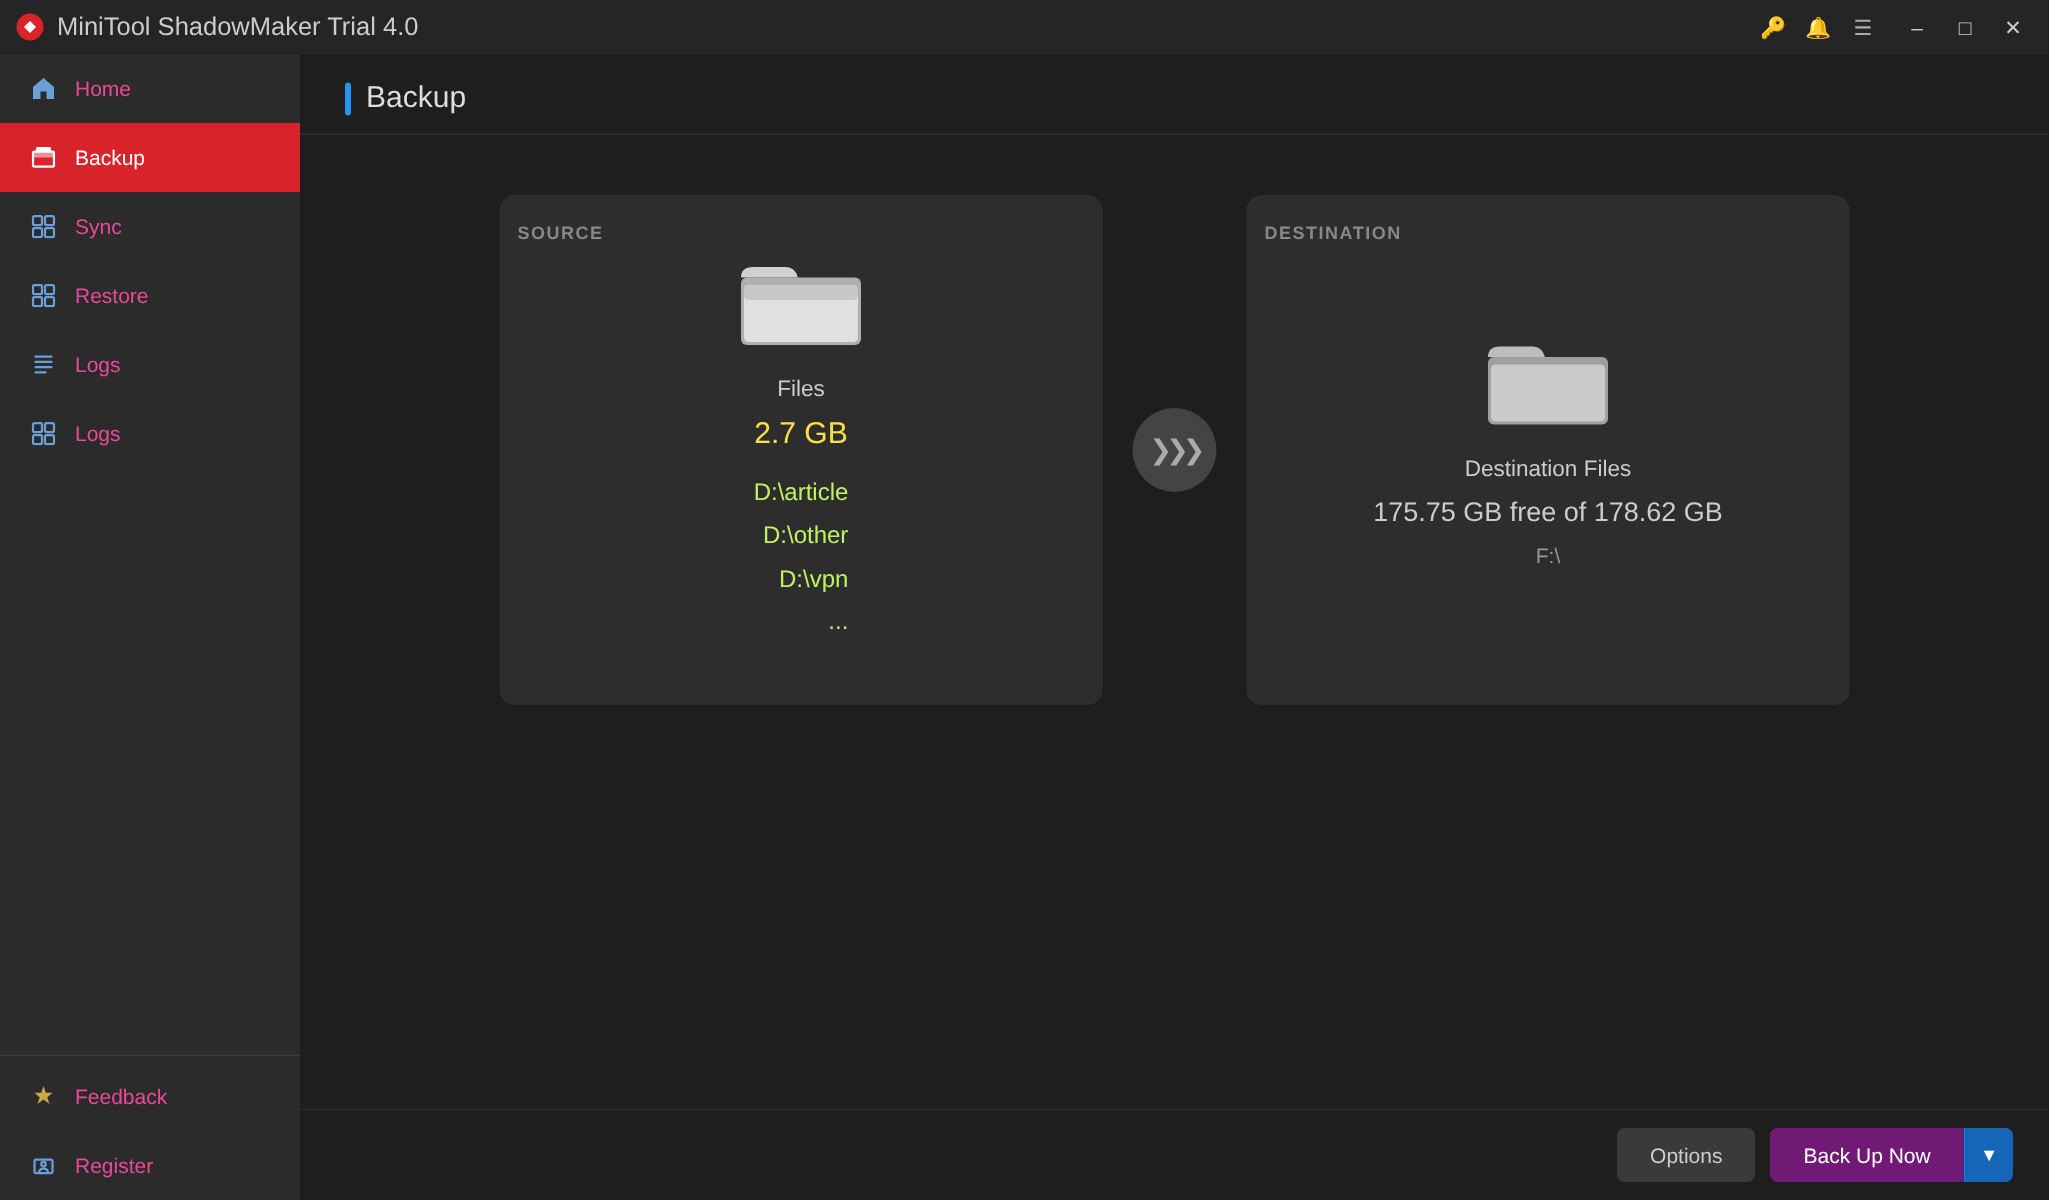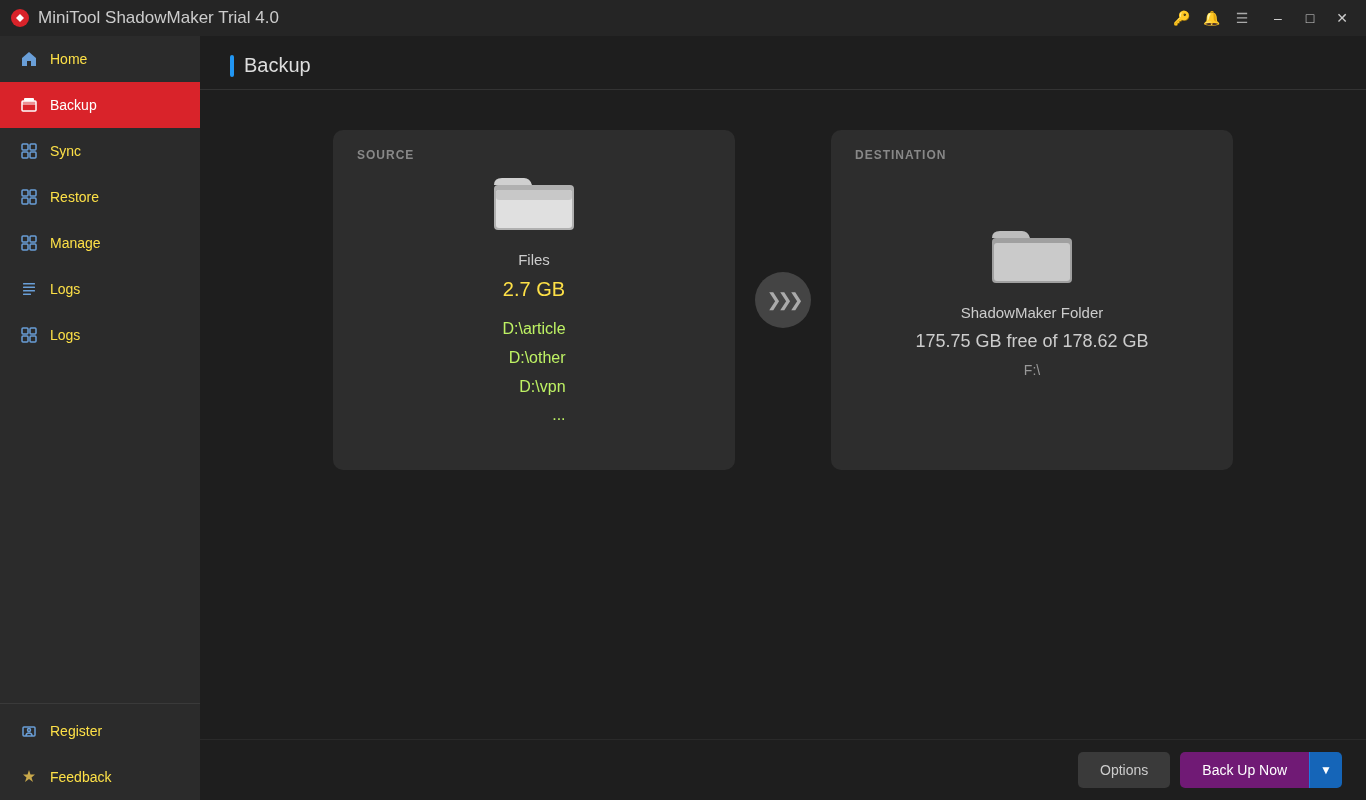--- a/index.html
+++ b/index.html
@@ -83,21 +83,21 @@
       background: #2b2b2b;
       display: flex;
       flex-direction: column;
       flex-shrink: 0;
     }
     .nav-item {
       display: flex;
       align-items: center;
       padding: 14px 20px;
       cursor: pointer;
-      color: #fde047;
+      color: #ec4899;
       font-size: 14px;
       gap: 12px;
       transition: background 0.15s;
     }
     .nav-item.active {
       background: #d9232a;
       color: #fff;
     }
     .nav-icon {
       width: 18px;
@@ -171,21 +171,21 @@
       align-items: center;
       justify-content: center;
       padding: 30px 20px;
       cursor: pointer;
       transition: background 0.15s;
       position: relative;
     }
     .card-label {
       position: absolute;
       top: 18px;
-      left: 24px;
+      left: 12px;
       font-size: 12px;
       color: #888;
       letter-spacing: 1px;
       font-weight: 600;
     }
     .folder-icon {
       margin-bottom: 16px;
     }
     .card-name {
       font-size: 15px;
@@ -337,76 +337,65 @@
         <svg width="16" height="16" viewBox="0 0 16 16" fill="none" stroke="#6a9fd8" stroke-width="1.5">
           <rect x="1" y="1" width="6" height="6" rx="1"></rect>
           <rect x="9" y="1" width="6" height="6" rx="1"></rect>
           <rect x="1" y="9" width="6" height="6" rx="1"></rect>
           <rect x="9" y="9" width="6" height="6" rx="1"></rect>
         </svg>
       </span>
       <span>Restore</span>
     </div>
 
+
+    <div class="nav-item">
+      <span class="nav-icon">
+        <svg width="16" height="16" viewBox="0 0 16 16" fill="#6a9fd8">
+          <rect x="2" y="2" width="12" height="1.5" rx="0.5"></rect>
+          <rect x="2" y="5.5" width="12" height="1.5" rx="0.5"></rect>
+          <rect x="2" y="9" width="12" height="1.5" rx="0.5"></rect>
+          <rect x="2" y="12.5" width="8" height="1.5" rx="0.5"></rect>
+        </svg>
+      </span>
+      <span>Logs</span>
+    </div>
+
     <div class="nav-item">
       <span class="nav-icon">
         <svg width="16" height="16" viewBox="0 0 16 16" fill="none" stroke="#6a9fd8" stroke-width="1.5">
           <rect x="1" y="1" width="6" height="6" rx="1"></rect>
           <rect x="9" y="1" width="6" height="6" rx="1"></rect>
           <rect x="1" y="9" width="6" height="6" rx="1"></rect>
           <rect x="9" y="9" width="6" height="6" rx="1"></rect>
         </svg>
       </span>
-      <span>Manage</span>
-    </div>
-
-    <div class="nav-item">
-      <span class="nav-icon">
-        <svg width="16" height="16" viewBox="0 0 16 16" fill="#6a9fd8">
-          <rect x="2" y="2" width="12" height="1.5" rx="0.5"></rect>
-          <rect x="2" y="5.5" width="12" height="1.5" rx="0.5"></rect>
-          <rect x="2" y="9" width="12" height="1.5" rx="0.5"></rect>
-          <rect x="2" y="12.5" width="8" height="1.5" rx="0.5"></rect>
-        </svg>
-      </span>
       <span>Logs</span>
     </div>
 
-    <div class="nav-item">
-      <span class="nav-icon">
-        <svg width="16" height="16" viewBox="0 0 16 16" fill="none" stroke="#6a9fd8" stroke-width="1.5">
-          <rect x="1" y="1" width="6" height="6" rx="1"></rect>
-          <rect x="9" y="1" width="6" height="6" rx="1"></rect>
-          <rect x="1" y="9" width="6" height="6" rx="1"></rect>
-          <rect x="9" y="9" width="6" height="6" rx="1"></rect>
-        </svg>
-      </span>
-      <span>Logs</span>
-    </div>
-
     <div class="nav-spacer"></div>
 
     <div class="nav-bottom">
+      <div class="nav-item">
+        <span class="nav-icon">
+          <svg width="16" height="16" viewBox="0 0 16 16" fill="#c8a84b">
+            <path d="M8 1 L9.5 5.5 L14 5.5 L10.5 8.5 L12 13 L8 10 L4 13 L5.5 8.5 L2 5.5 L6.5 5.5 Z"></path>
+          </svg>
+        </span>
+        <span>Feedback</span>
+      </div>
       <div class="nav-item">
         <span class="nav-icon">
           <svg width="16" height="16" viewBox="0 0 16 16" fill="none" stroke="#6a9fd8" stroke-width="1.5">
             <rect x="2" y="4" width="12" height="9" rx="1"></rect>
             <circle cx="8" cy="7" r="1.5"></circle>
             <path d="M5 13 Q5 10 8 10 Q11 10 11 13"></path>
           </svg>
         </span>
         <span>Register</span>
-      </div>
-      <div class="nav-item">
-        <span class="nav-icon">
-          <svg width="16" height="16" viewBox="0 0 16 16" fill="#c8a84b">
-            <path d="M8 1 L9.5 5.5 L14 5.5 L10.5 8.5 L12 13 L8 10 L4 13 L5.5 8.5 L2 5.5 L6.5 5.5 Z"></path>
-          </svg>
-        </span>
-        <span>Feedback</span>
       </div>
     </div>
   </div>
 
   <div id="content">
 
     <div id="page-header">
       <div class="header-accent"></div>
       <span class="page-title">Backup</span>
     </div>
@@ -447,21 +436,21 @@
           <div class="folder-icon">
             <svg width="80" height="65" viewBox="0 0 80 65">
 
               <rect x="0" y="15" width="80" height="45" rx="4" fill="#a0a0a0"></rect>
 
               <path d="M0 15 Q0 8 8 8 L30 8 Q36 8 38 15 Z" fill="#bdbdbd"></path>
 
               <rect x="2" y="20" width="76" height="38" rx="3" fill="#cacaca"></rect>
             </svg>
           </div>
-          <span class="card-name">ShadowMaker Folder</span>
+          <span class="card-name">Destination Files</span>
           <span class="card-free">175.75 GB free of 178.62 GB</span>
           <span class="card-drive">F:\</span>
         </div>
 
       </div>
     </div>
 
     <div id="bottom-bar">
       <button class="btn-options">Options</button>
       <div style="display:flex;">

